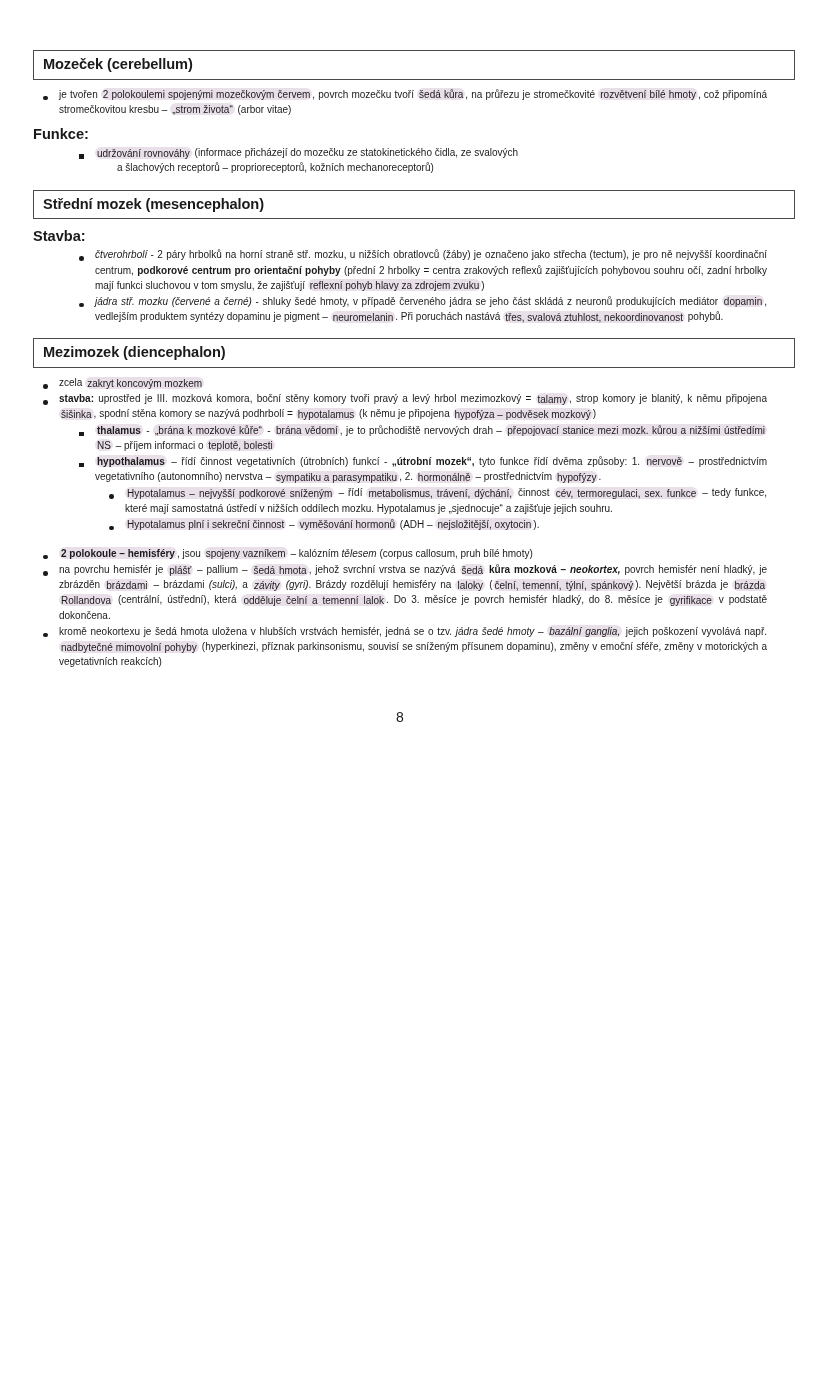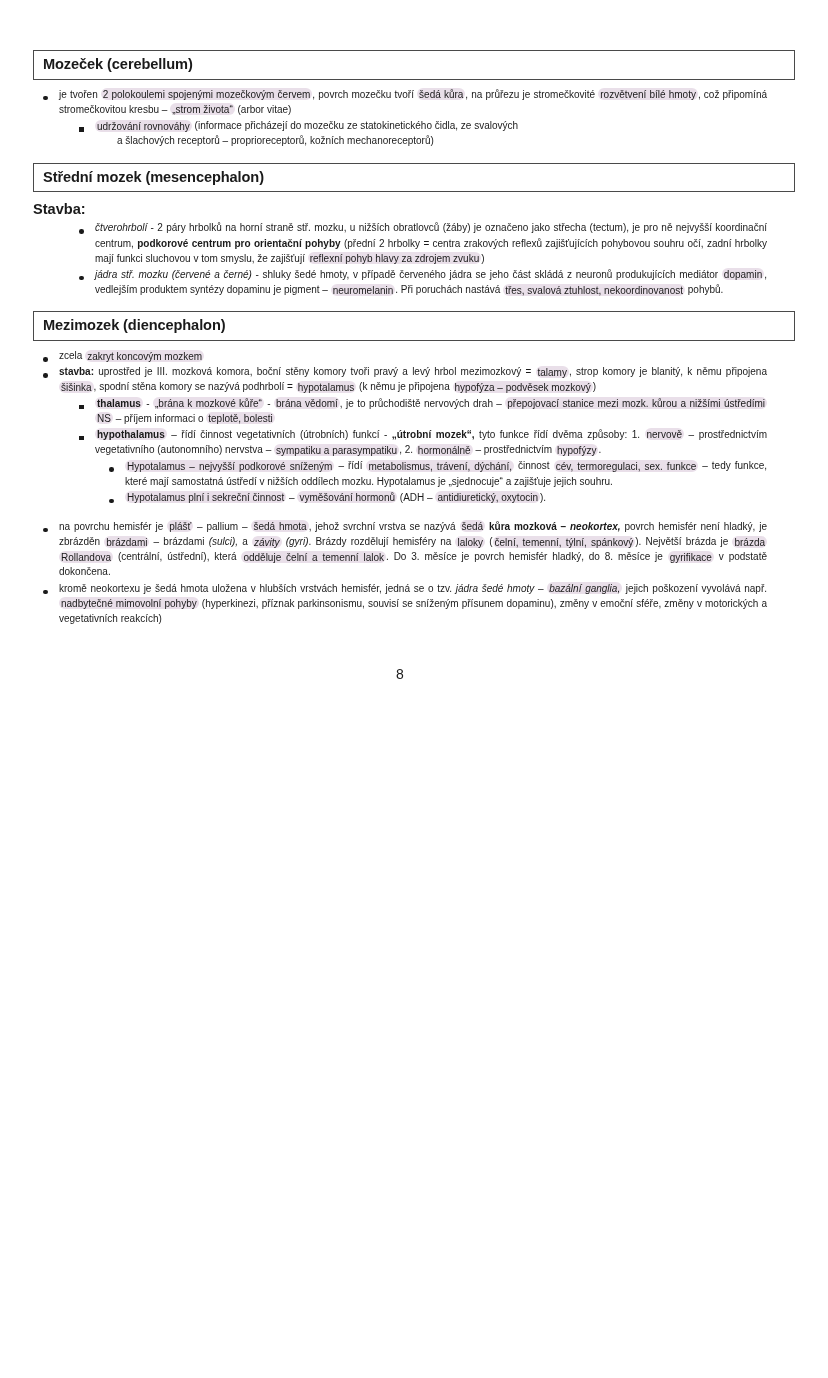--- a/index.html
+++ b/index.html
@@ -107,20 +107,21 @@
 <div class="page">
 
   <div class="sec-box">
     <div class="sec-title">Mozeček (cerebellum)</div>
   </div>
 
   <ul class="blk">
     <li class="lvl1 just">je tvořen <span class="hl">2 polokoulemi spojenými mozečkovým červem</span>, povrch mozečku tvoří <span class="hl">šedá kůra</span>, na průřezu je stromečkovité <span class="hl">rozvětvení bílé hmoty</span>, což připomíná stromečkovitou kresbu – <span class="hl">„strom života“</span> (arbor vitae)</li>
   </ul>
 
+  <div class="sublabel">Funkce:</div>
 
   <ul class="blk">
     <li class="lvl2 just"><span class="hl u">udržování rovnováhy</span> (informace přicházejí do mozečku ze statokinetického čidla, ze svalových <span class="hang">a šlachových receptorů – proprioreceptorů, kožních mechanoreceptorů)</span></li>
   </ul>
 
   <div class="sec-gap"></div>
 
   <div class="sec-box">
     <div class="sec-title">Střední mozek (mesencephalon)</div>
   </div>
@@ -144,26 +145,27 @@
     <li class="lvl1 just"><span class="b u">stavba:</span> uprostřed je III. mozková komora, boční stěny komory tvoři pravý a levý hrbol mezimozkový = <span class="hl">talamy</span>, strop komory je blanitý, k němu připojena <span class="hl">šišinka</span>, spodní stěna komory se nazývá podhrbolí = <span class="hl">hypotalamus</span> (k němu je připojena <span class="hl">hypofýza – podvěsek mozkový</span>)</li>
   </ul>
 
   <ul class="blk">
     <li class="lvl2 just"><span class="b hl">thalamus</span> - <span class="hl u">„brána k mozkové kůře“</span> - <span class="hl">brána vědomí</span>, je to průchodiště nervových drah – <span class="hl u">přepojovací stanice mezi mozk. kůrou a nižšími ústředími NS</span> – příjem informaci o <span class="hl">teplotě, bolesti</span></li>
     <li class="lvl2 just"><span class="b hl">hypothalamus</span> – <span class="u">řídí činnost vegetativních (útrobních) funkcí</span> - <span class="b">„útrobní mozek“,</span> tyto funkce řídí dvěma způsoby: 1. <span class="hl">nervově</span> – prostřednictvím vegetativního (autonomního) nervstva – <span class="hl">sympatiku a parasympatiku</span>, 2. <span class="hl">hormonálně</span> – prostřednictvím <span class="hl">hypofýzy</span>.</li>
   </ul>
 
   <ul class="blk">
     <li class="lvl3 just"><span class="hl u">Hypotalamus – nejvyšší podkorové sníženým</span> – řídí <span class="hl">metabolismus, trávení, dýchání,</span> činnost <span class="hl">cév, termoregulaci, sex. funkce</span> – tedy funkce, které mají samostatná ústředí v nižších oddílech mozku. Hypotalamus je „sjednocuje“ a zajišťuje jejich souhru.</li>
-    <li class="lvl3 just"><span class="hl u">Hypotalamus plní i sekreční činnost</span> – <span class="hl">vyměšování hormonů</span> (ADH – <span class="hl">antidiuretický, oxytocin</span>).</li>
+    <li class="lvl3 just"><span class="hl u">Hypotalamus plní i sekreční činnost</span> – <span class="hl">vyměšování hormonů</span> (ADH – <span class="hl">nejsložitější, oxytocin</span>).</li>
   </ul>
 
   <div class="sec-gap"></div>
 
 
   <ul class="blk">
+    <li class="lvl1 just"><span class="b hl">2 polokoule – hemisféry</span>, jsou <span class="hl">spojeny vazníkem</span> – kalózním <span class="i">tělesem</span> (corpus callosum, pruh bílé hmoty)</li>
     <li class="lvl1 just"><span class="u">na povrchu hemisfér je <span class="hl">plášť</span></span> – pallium – <span class="hl">šedá hmota</span>, jehož svrchní vrstva se nazývá <span class="hl">šedá</span> <span class="b">kůra mozková – <span class="i">neokortex,</span></span> povrch hemisfér není hladký, je zbrázděn <span class="hl">brázdami</span> – brázdami <span class="i">(sulci),</span> a <span class="hl i">závity</span> <span class="i">(gyri)</span>. Brázdy rozdělují hemisféry na <span class="hl">laloky</span> (<span class="hl">čelní, temenní, týlní, spánkový</span>). Největší brázda je <span class="hl">brázda Rollandova</span> (centrální, ústřední), která <span class="hl">odděluje čelní a temenní lalok</span>. Do 3. měsíce je povrch hemisfér hladký, do 8. měsíce je <span class="hl">gyrifikace</span> v podstatě dokončena.</li>
     <li class="lvl1 just">kromě neokortexu je šedá hmota uložena v hlubších vrstvách hemisfér, jedná se o tzv. <span class="i">jádra šedé hmoty – <span class="hl">bazální ganglia,</span></span> jejich poškození vyvolává např. <span class="hl">nadbytečné mimovolní pohyby</span> (hyperkinezi, příznak parkinsonismu, souvisí se sníženým přísunem dopaminu), změny v emoční sféře, změny v motorických a vegetativních reakcích)</li>
   </ul>
 
   <div class="pagenum">8</div>
 
 </div>
 
 </body></html>

